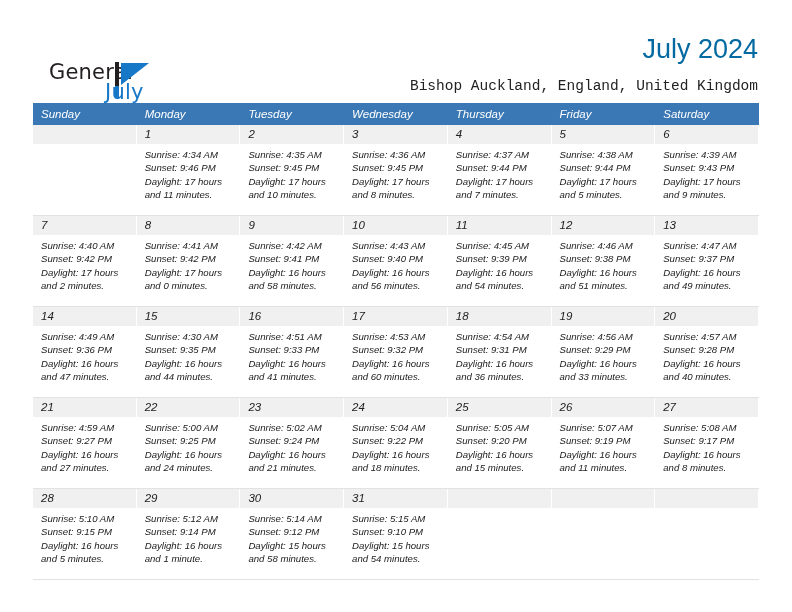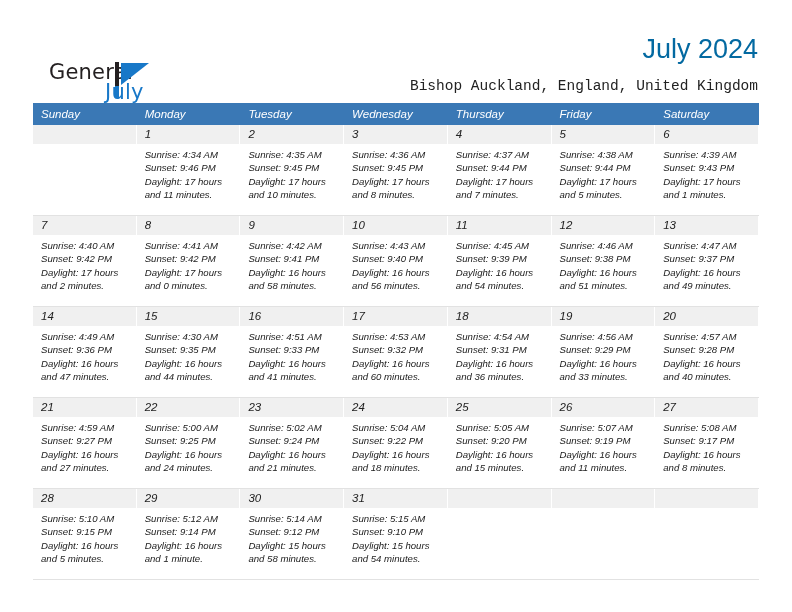--- a/index.html
+++ b/index.html
@@ -258,21 +258,21 @@
               </div>
             </div>
           </td>
           <td>
             <div class="cell-inner">
               <div class="daynum">6</div>
               <div class="cellbody">
                 <div>Sunrise: 4:39 AM</div>
                 <div>Sunset: 9:43 PM</div>
                 <div>Daylight: 17 hours</div>
-                <div>and 1 minutes.</div>
+                <div>and 9 minutes.</div>
               </div>
             </div>
           </td>
         </tr>
         <tr class="weekrow">
           <td>
             <div class="cell-inner">
               <div class="daynum">7</div>
               <div class="cellbody">
                 <div>Sunrise: 4:40 AM</div>

